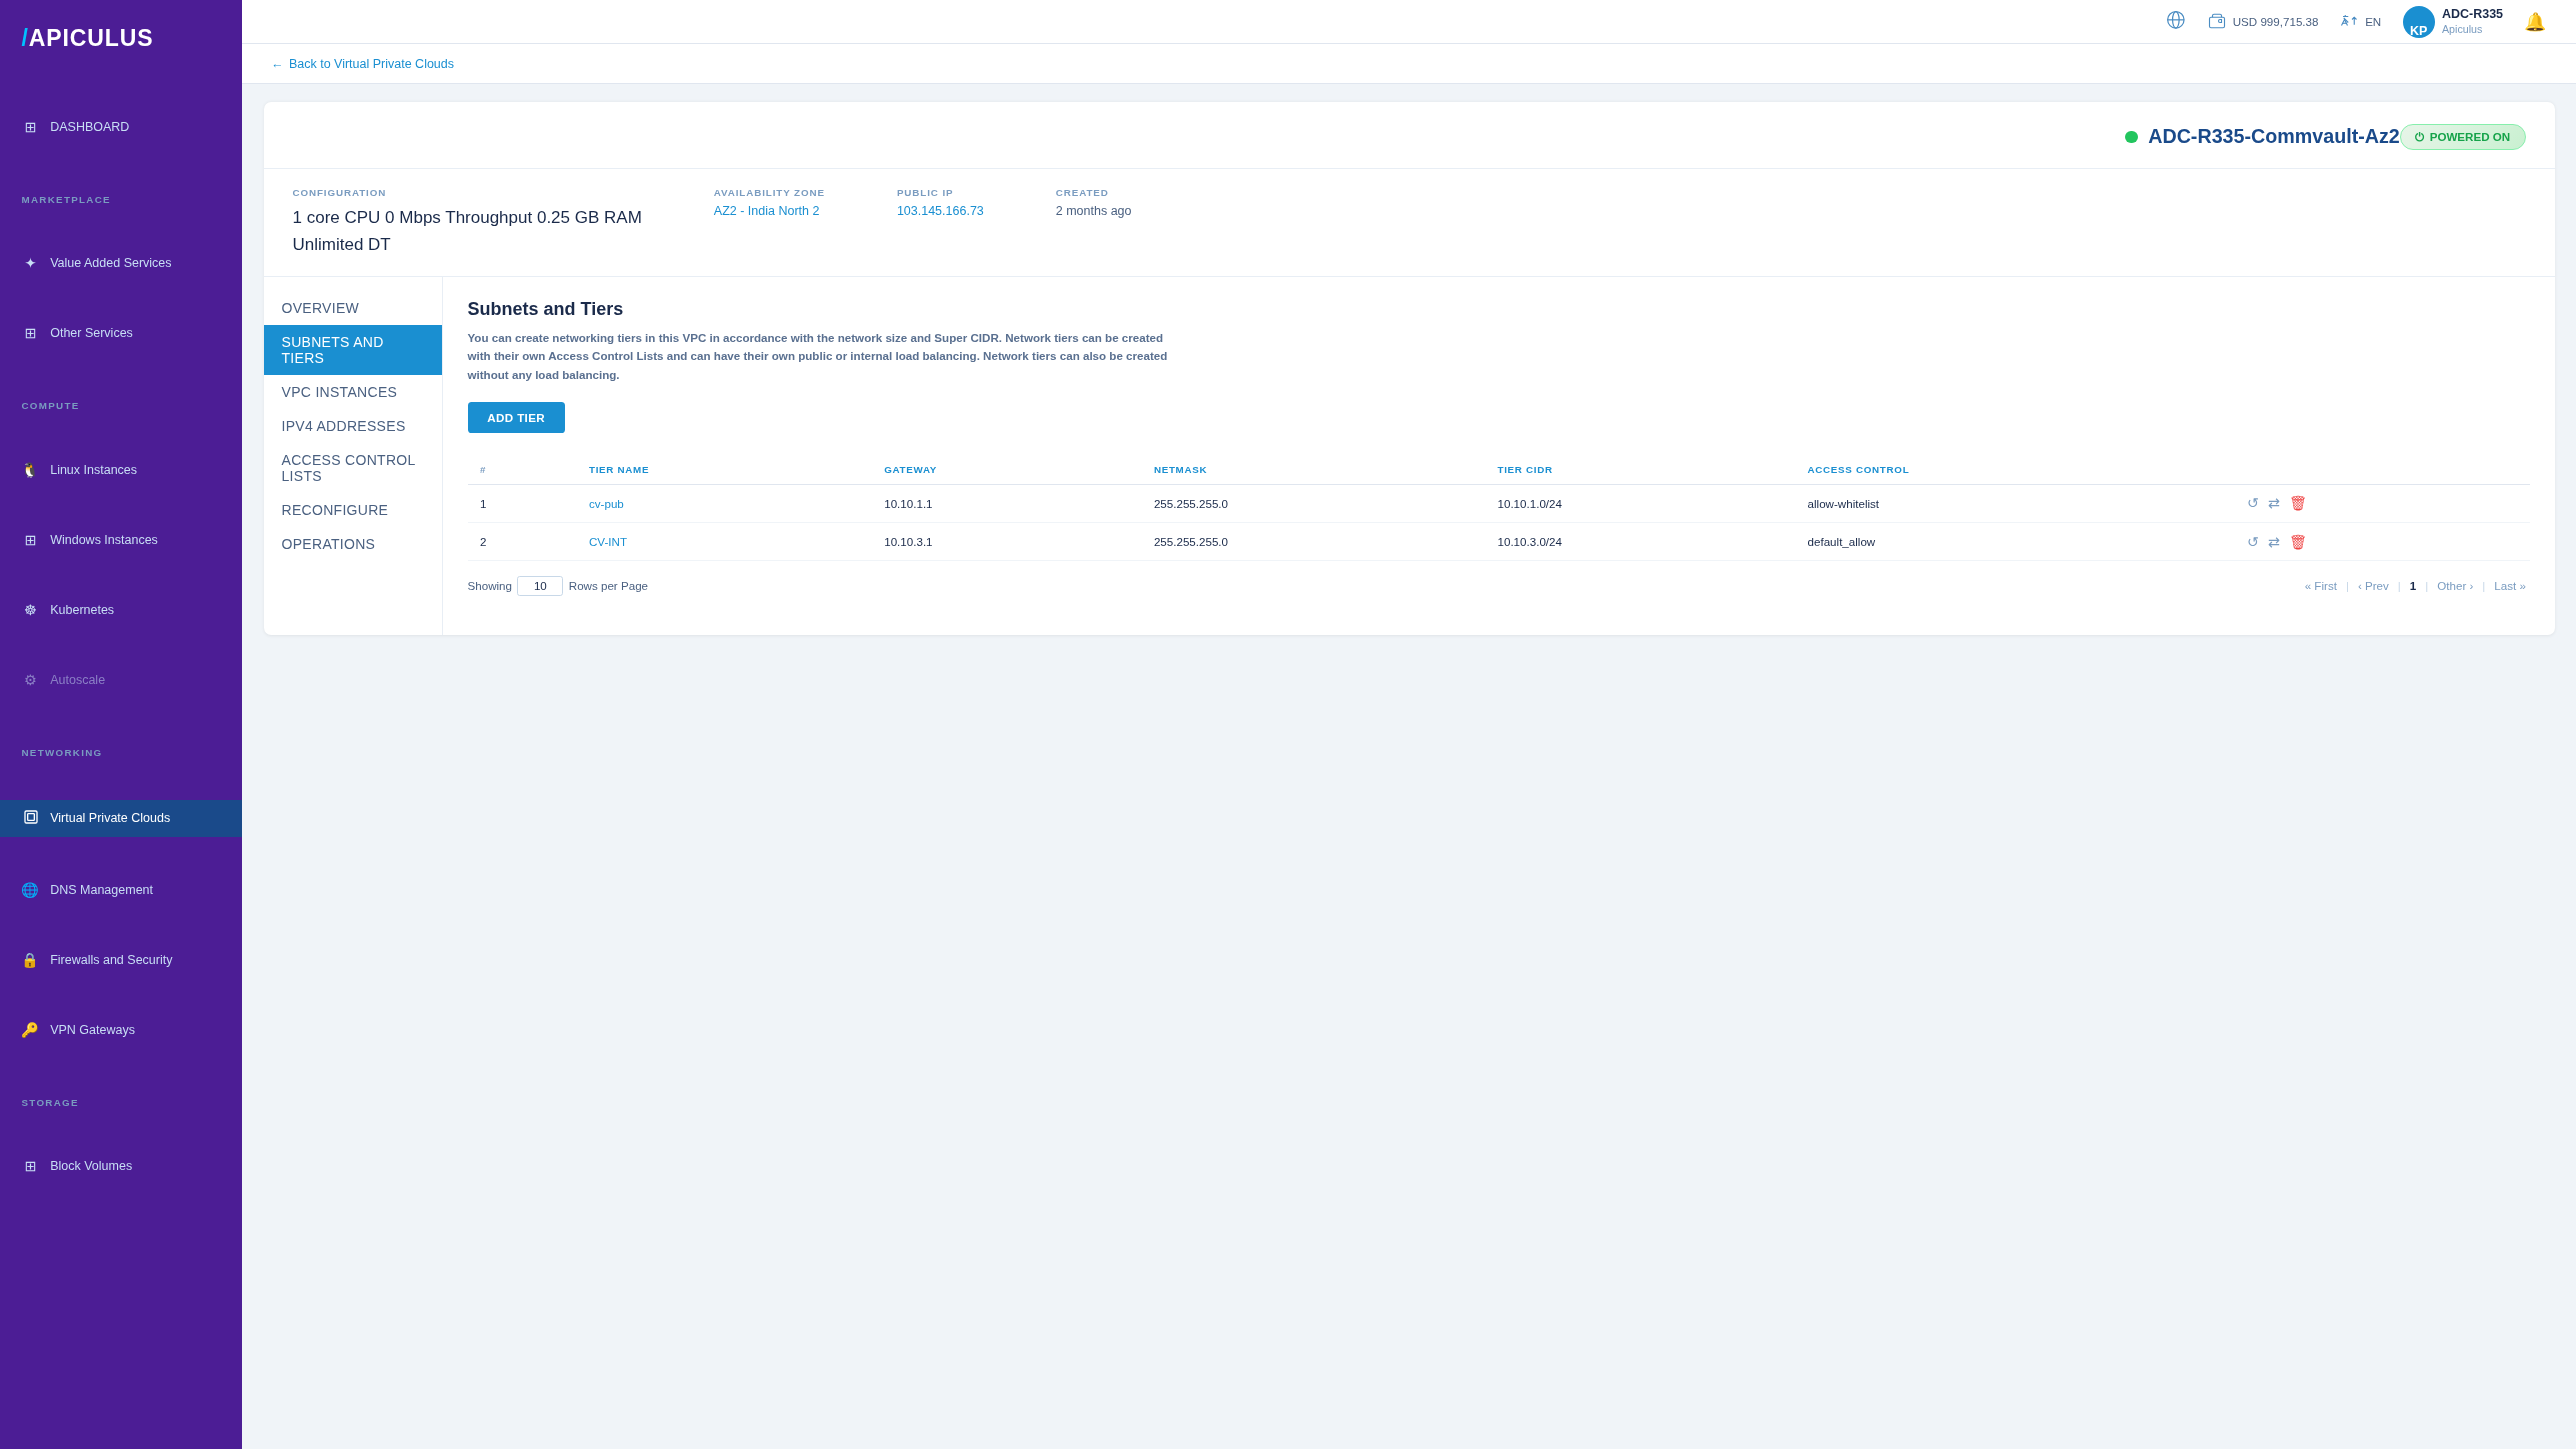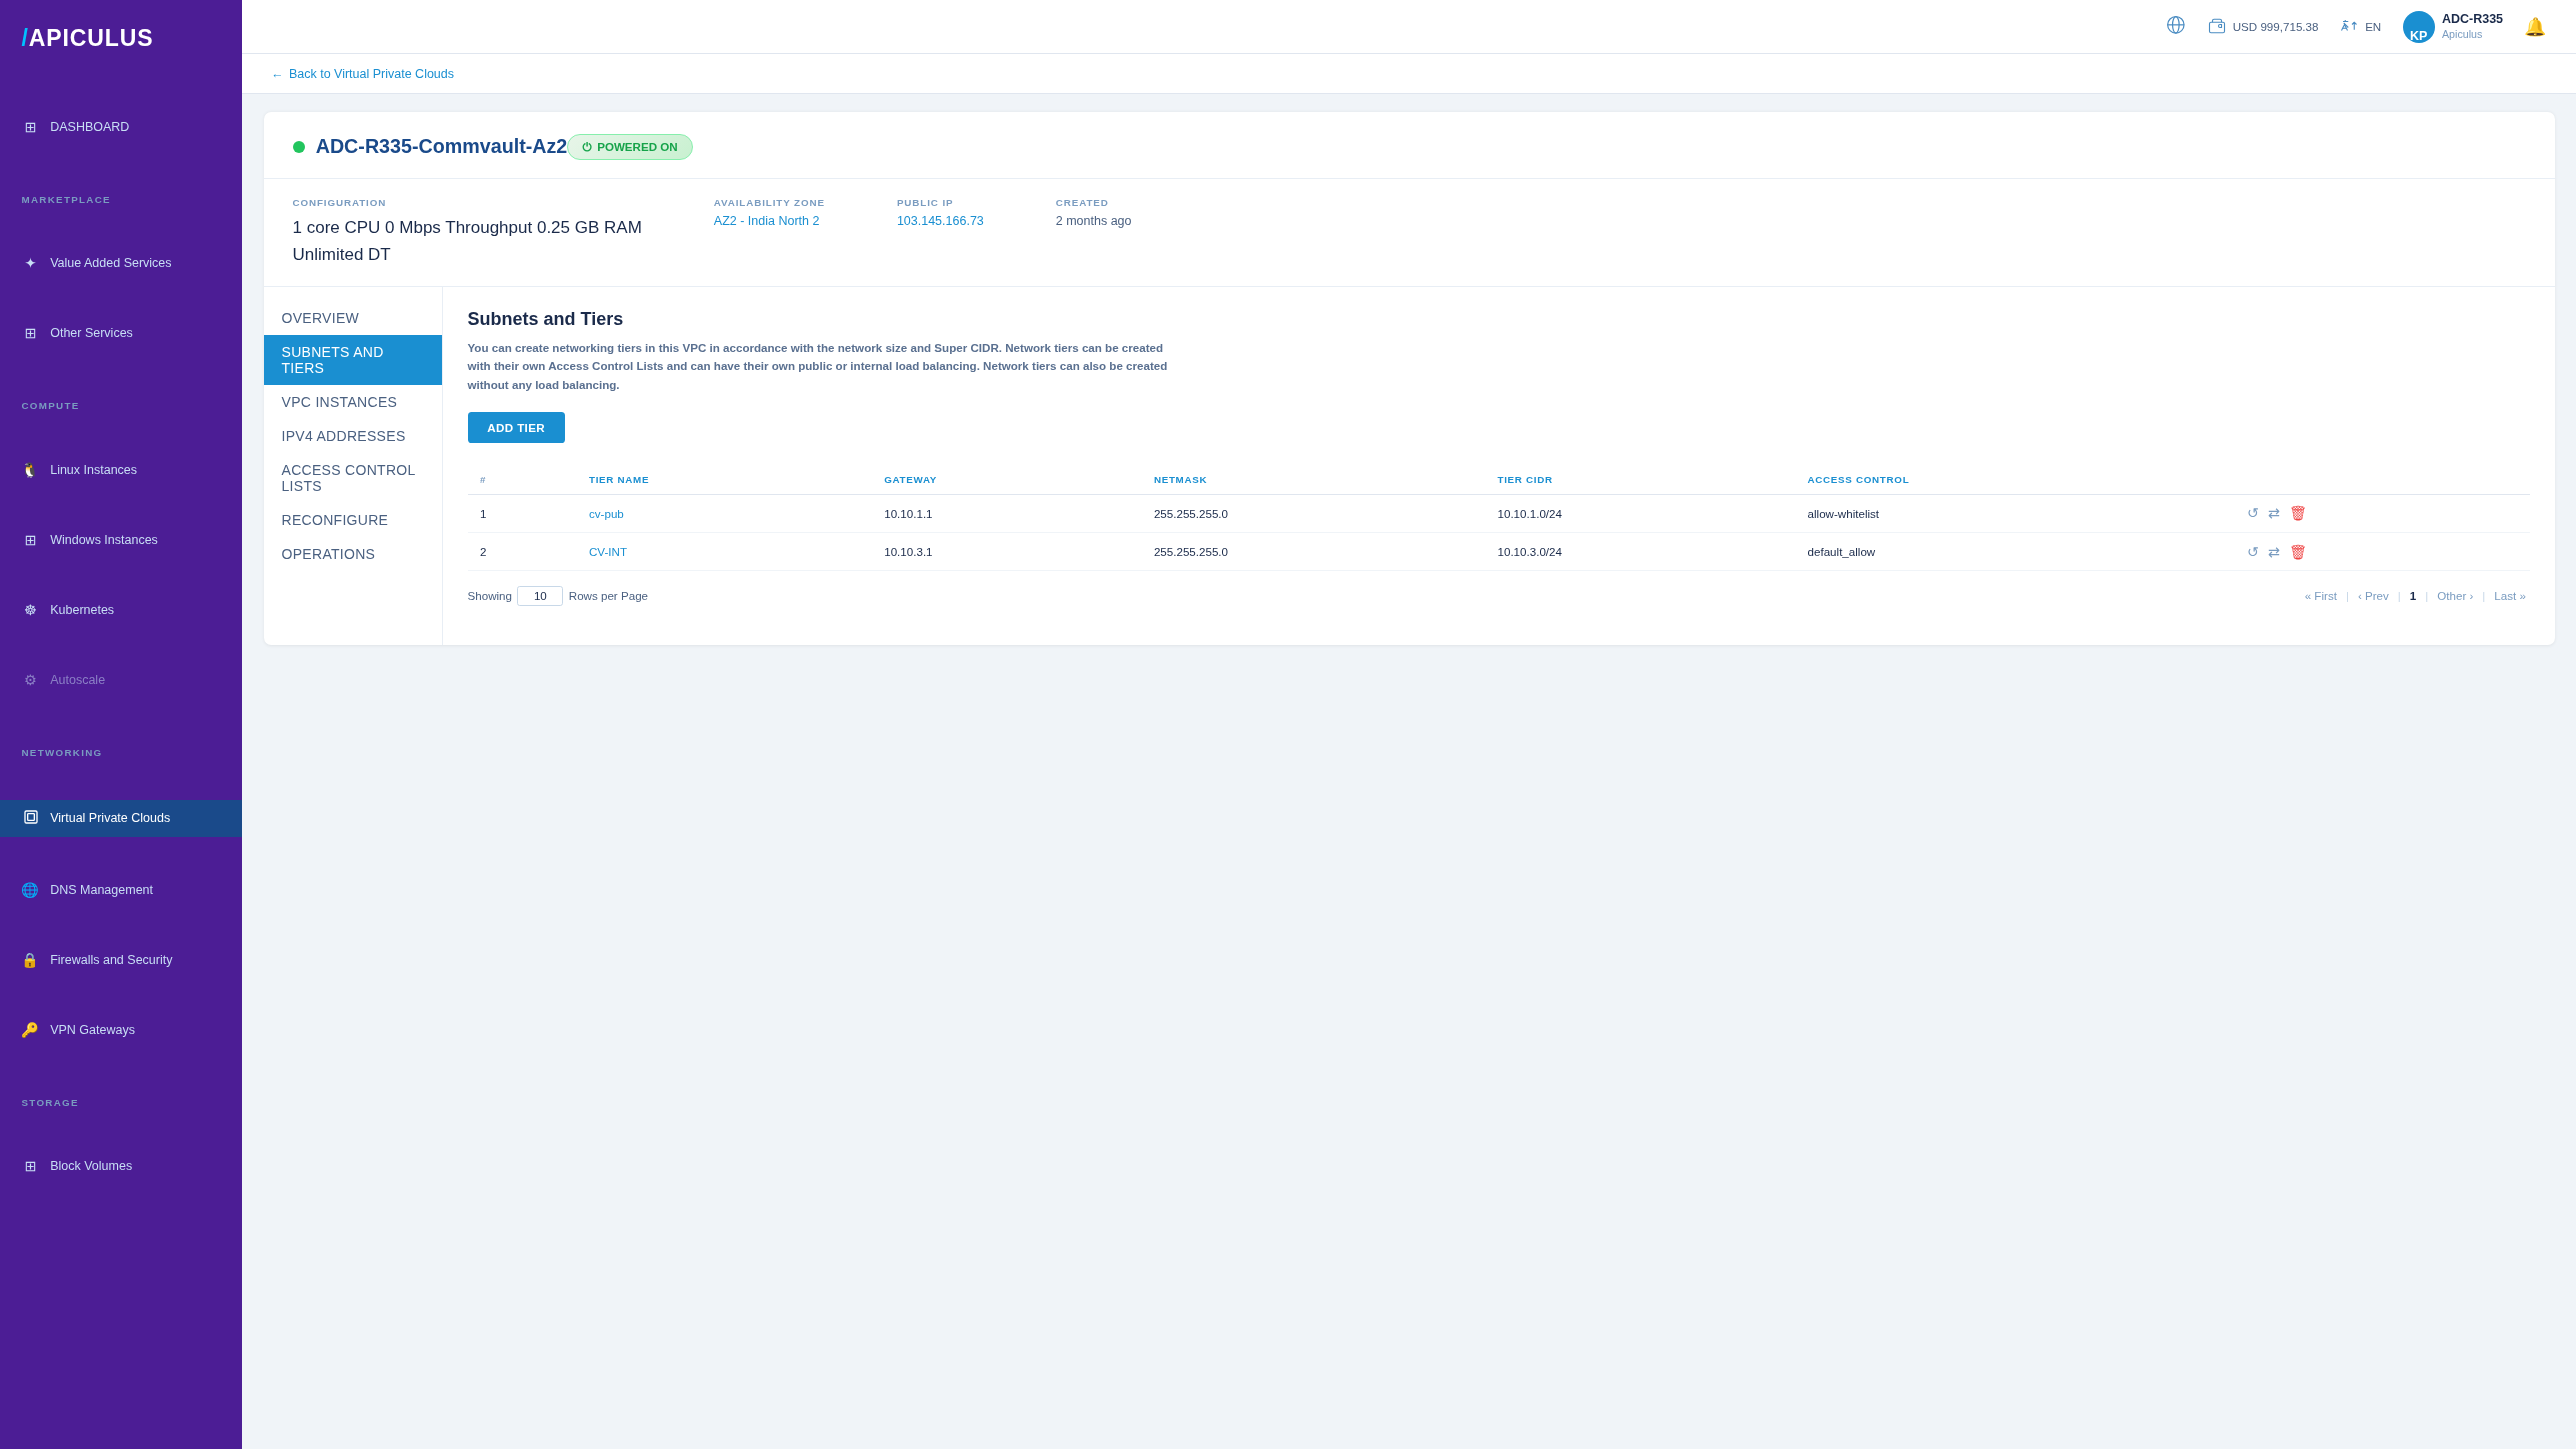--- a/index.html
+++ b/index.html
@@ -57,21 +57,21 @@
       flex: 1;
       display: flex;
       flex-direction: column;
       overflow: hidden;
     }
 
     
     .topbar {
       background: #fff;
       border-bottom: 0.9px solid #e0e6ef;
-      height: 54px;
+      height: 44px;
       display: flex;
       align-items: center;
       justify-content: flex-end;
       padding: 0 29px;
       gap: 21.5px;
     }
     .topbar-item {
       display: flex;
       align-items: center;
       gap: 7.2px;
@@ -132,21 +132,21 @@
       box-shadow: 0 0.9px 3.6px rgba(0,0,0,0.07);
       overflow: hidden;
     }
 
     
     .vpc-header {
       padding: 21.5px 29px 18px;
       border-bottom: 0.9px solid #e8eef5;
       display: flex;
       align-items: center;
-      justify-content: flex-start;
+      justify-content: flex-end;
     }
     .vpc-title {
       display: flex;
       align-items: center;
       gap: 10.7px;
       font-size: 19.7px;
       font-weight: 600;
       color: #1a4a8a;
     }
     .status-dot {

